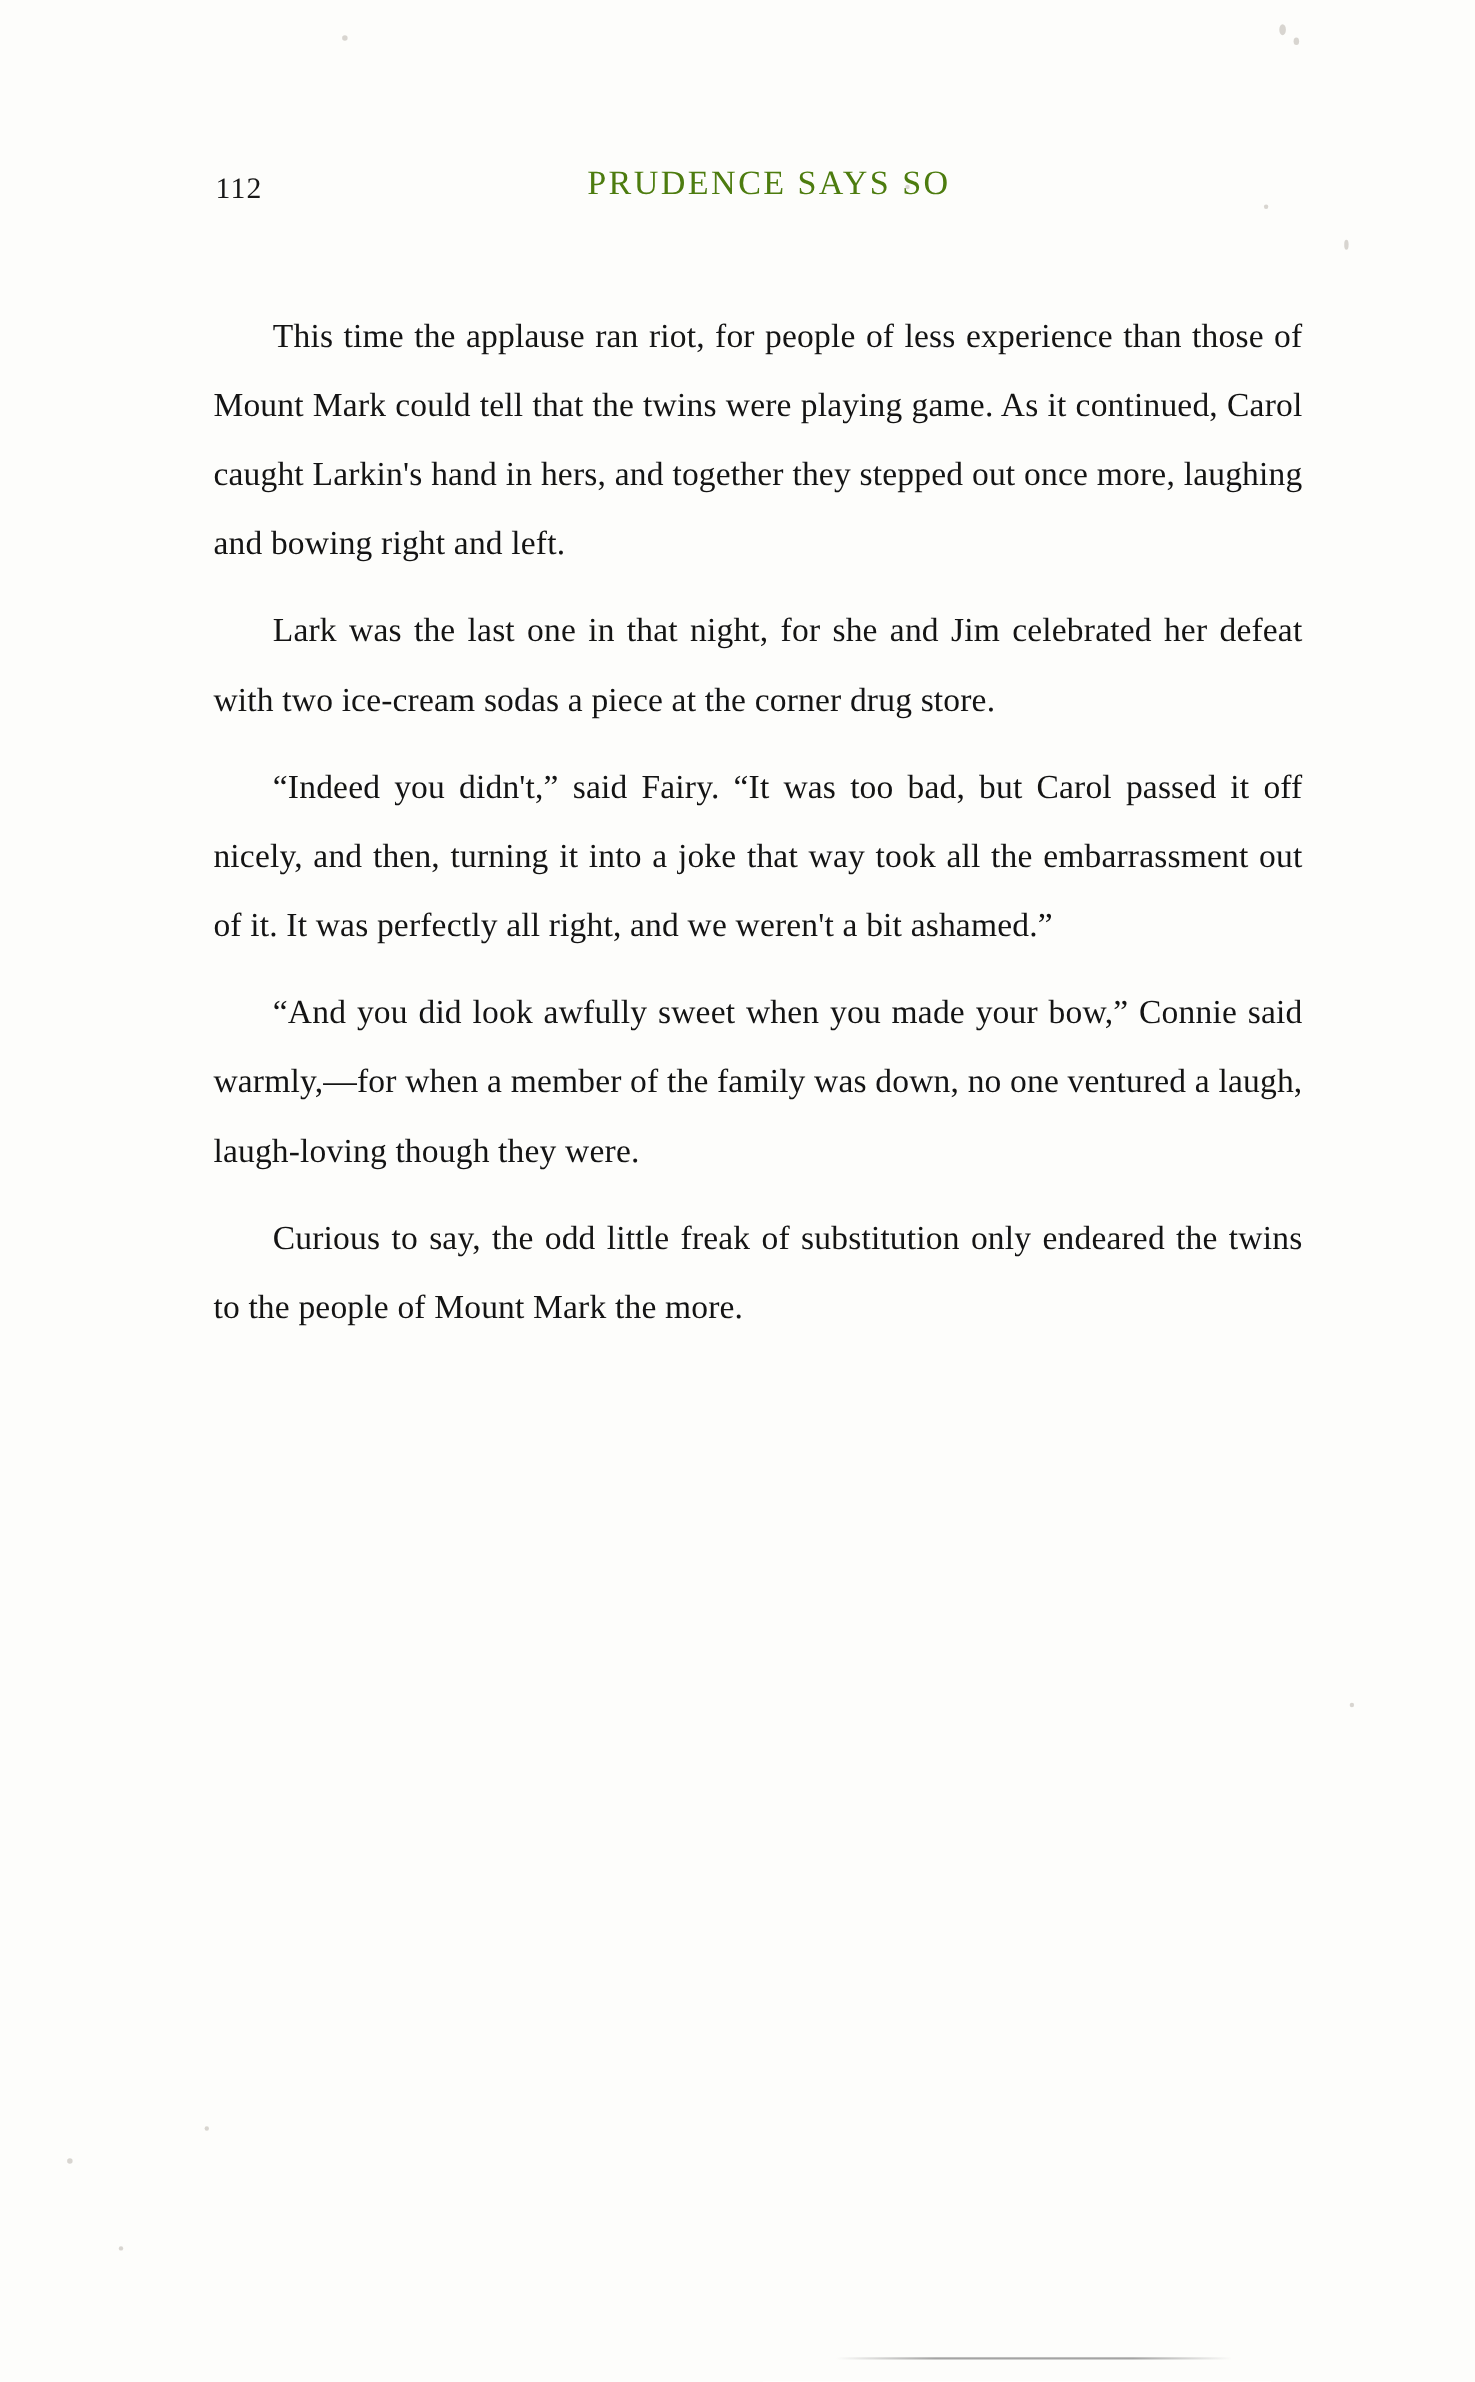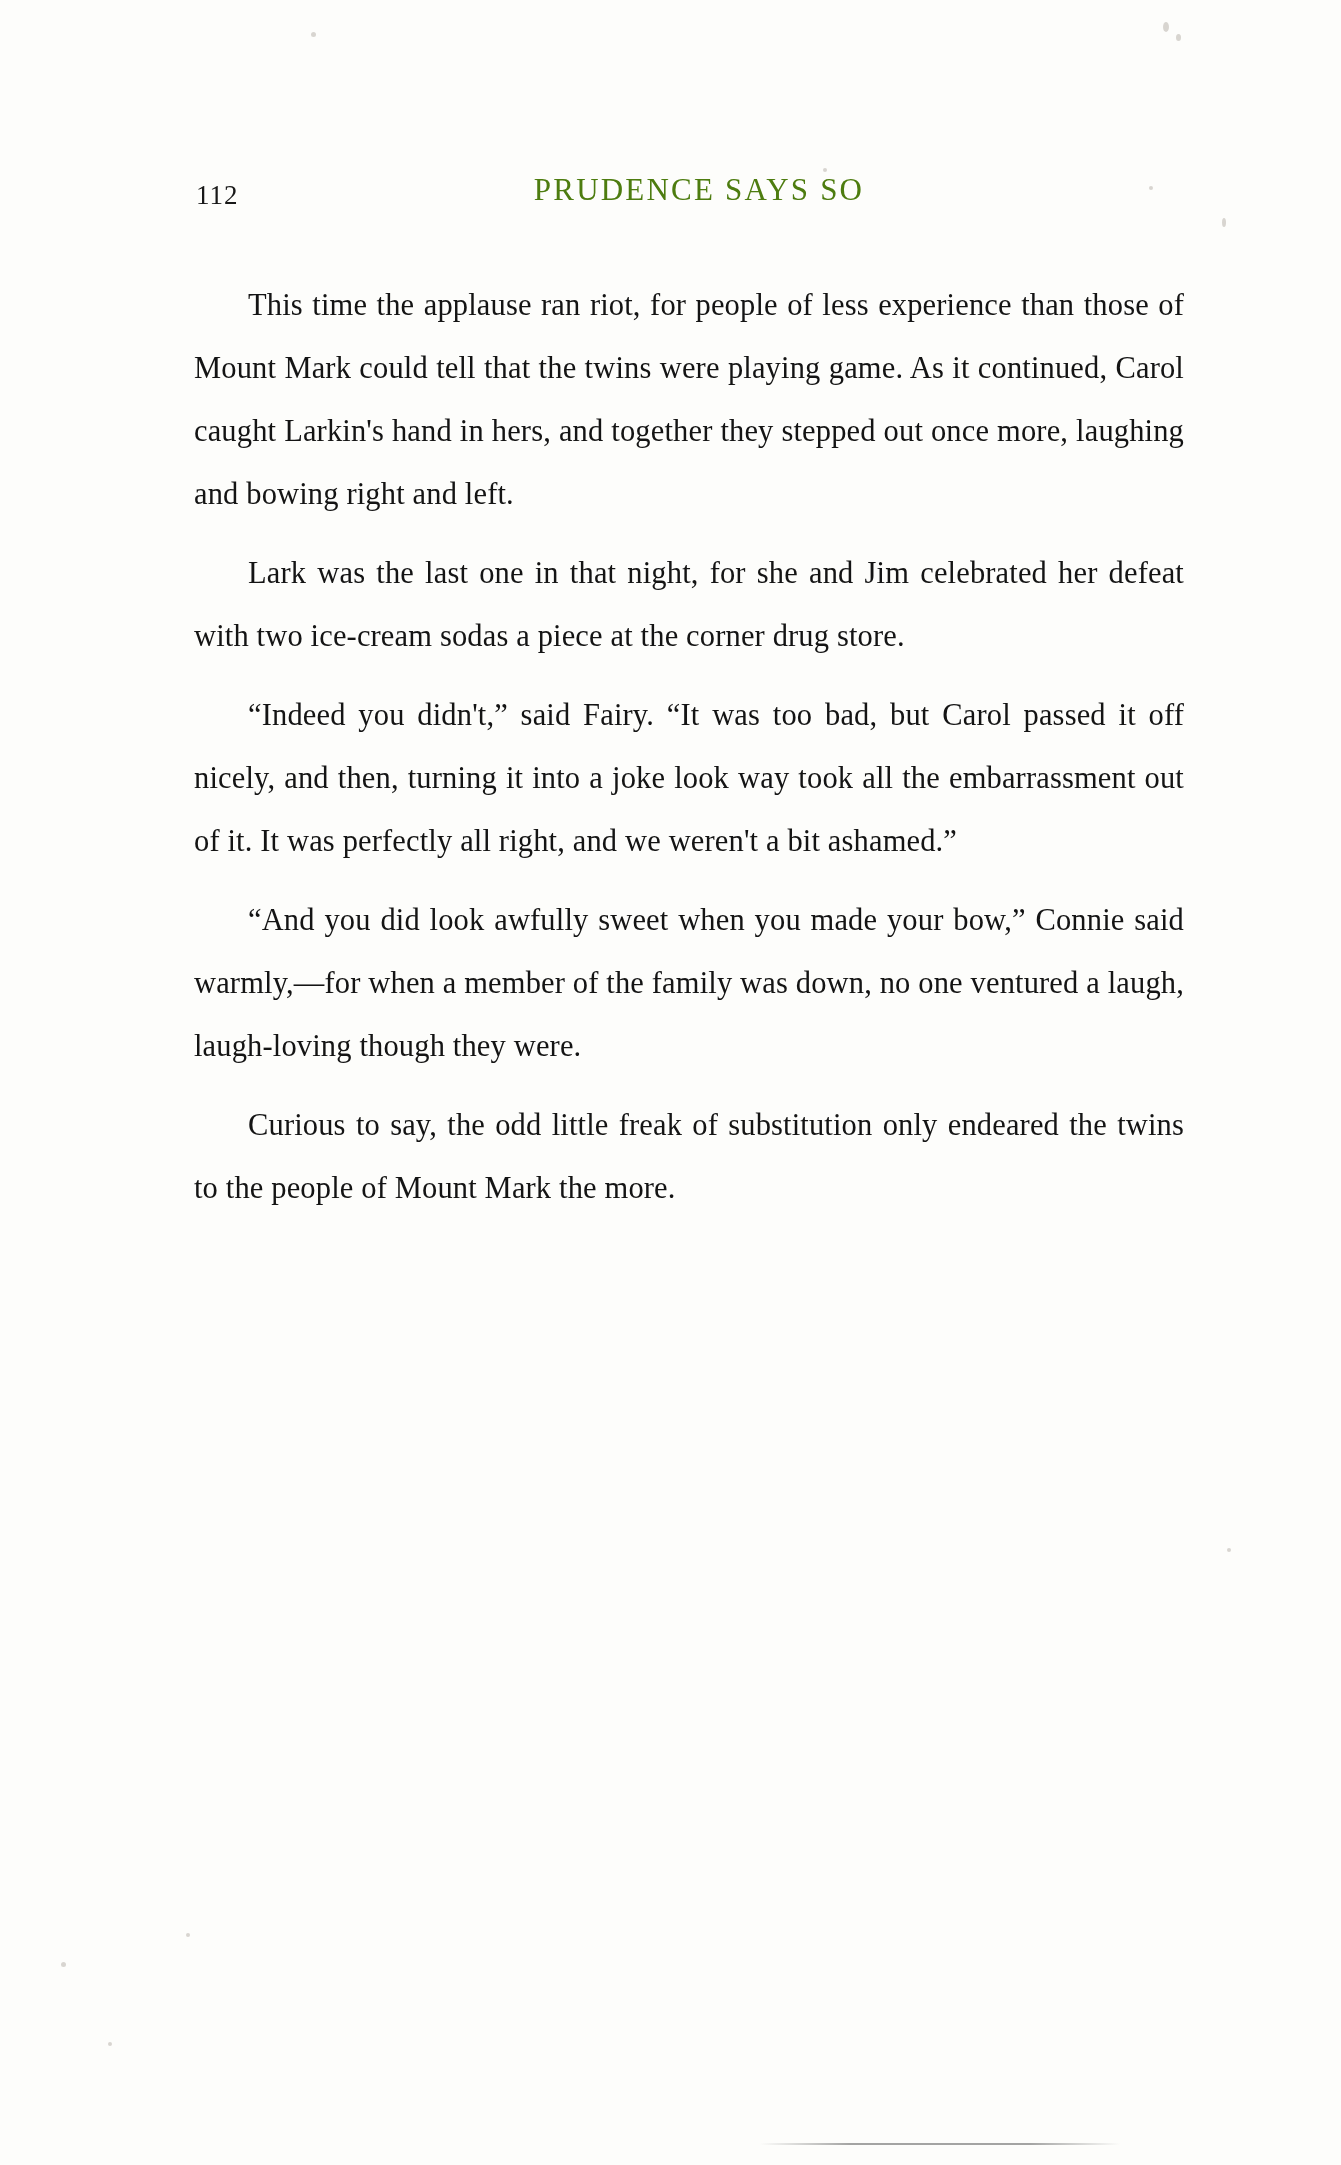--- a/index.html
+++ b/index.html
@@ -15,21 +15,20 @@
     overflow: hidden;
     font-family: "Liberation Serif", "DejaVu Serif", serif;
     color: #1a1a1a;
   }
   .header {
     position: absolute;
     top: 148px;
     left: 196px;
     width: 960px;
     height: 46px;
-    margin-top: 24px;
   }
   .folio {
     position: absolute;
     left: 0;
     top: 8px;
     font-size: 27px;
     letter-spacing: 1px;
     color: #181818;
     font-variant: small-caps;
   }
@@ -93,19 +92,19 @@
   <div class="speck" style="left:1227px;top:1548px;width:4px;height:4px;"></div>
 
   <div class="header">
     <span class="folio">112</span>
     <span class="running-title">PRUDENCE SAYS SO</span>
   </div>
 
   <div class="body-text">
     <p>This time the applause ran riot, for people of less experience than those of Mount Mark could tell that the twins were playing game. As it continued, Carol caught Larkin's hand in hers, and together they stepped out once more, laughing and bowing right and left.</p>
     <p>Lark was the last one in that night, for she and Jim celebrated her defeat with two ice-cream sodas a piece at the corner drug store.</p>
-    <p>“Indeed you didn't,” said Fairy. “It was too bad, but Carol passed it off nicely, and then, turning it into a joke look way took all the embarrassment out of it. It was perfectly all right, and we weren't a bit ashamed.”</p>
+    <p>“Indeed you didn't,” said Fairy. “It was too bad, but Carol passed it off nicely, and then, turning it into a joke that way took all the embarrassment out of it. It was perfectly all right, and we weren't a bit ashamed.”</p>
     <p>“And you did look awfully sweet when you made your bow,” Connie said warmly,—for when a member of the family was down, no one ventured a laugh, laugh-loving though they were.</p>
     <p>Curious to say, the odd little freak of substitution only endeared the twins to the people of Mount Mark the more.</p>
   </div>
 
   <div class="bottom-rule"></div>
 </div>
 
 </body></html>

